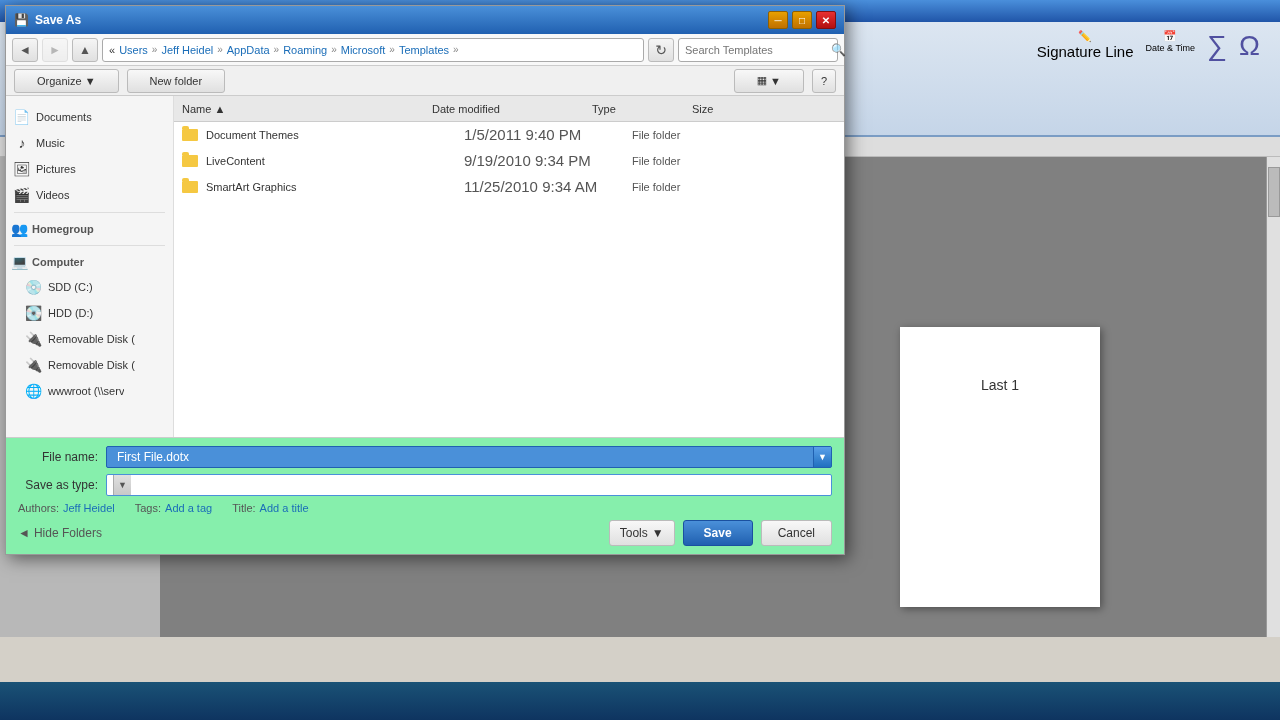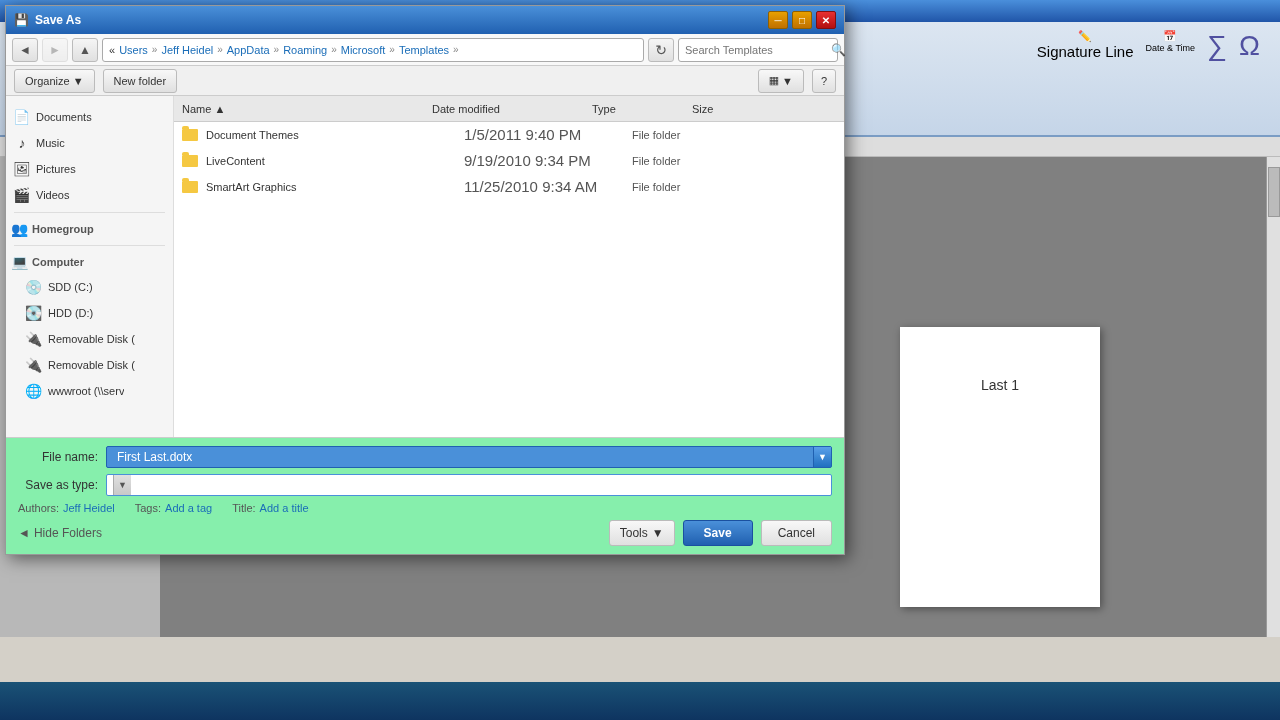--- a/index.html
+++ b/index.html
@@ -191,21 +191,21 @@
       border-bottom: 1px solid #ccc;
       display: flex;
       align-items: center;
       padding: 0 8px;
       gap: 8px;
       flex-shrink: 0;
     }
 
     .toolbar-btn {
       height: 24px;
-      padding: 0 10px;
+      padding: 0 22px;
       background: linear-gradient(to bottom, #f8f8f8, #e0e0e0);
       border: 1px solid #bbb;
       border-radius: 3px;
       cursor: pointer;
       font-size: 11px;
       color: #333;
       display: flex;
       align-items: center;
       gap: 3px;
       justify-content: center;
@@ -747,21 +747,21 @@
         </div>
     </div>
 
   </div>
 
   <div class="dialog-footer">
 
     <div class="field-row">
       <div class="field-label">File name:</div>
       <div class="field-input" style="position:relative; padding-right:0;">
-        <span style="flex:1; padding-left:4px;">First Last.dotx</span>
+        <span style="flex:1; padding-left:4px;">First File.dotx</span>
         <div class="dropdown-arrow">▼</div>
       </div>
     </div>
 
     <div class="field-row">
       <div class="field-label">Save as type:</div>
       <div class="field-input white-bg" style="position:relative; padding-right:0;">
         <div class="dropdown-arrow gray">▼</div>
       </div>
     </div>

